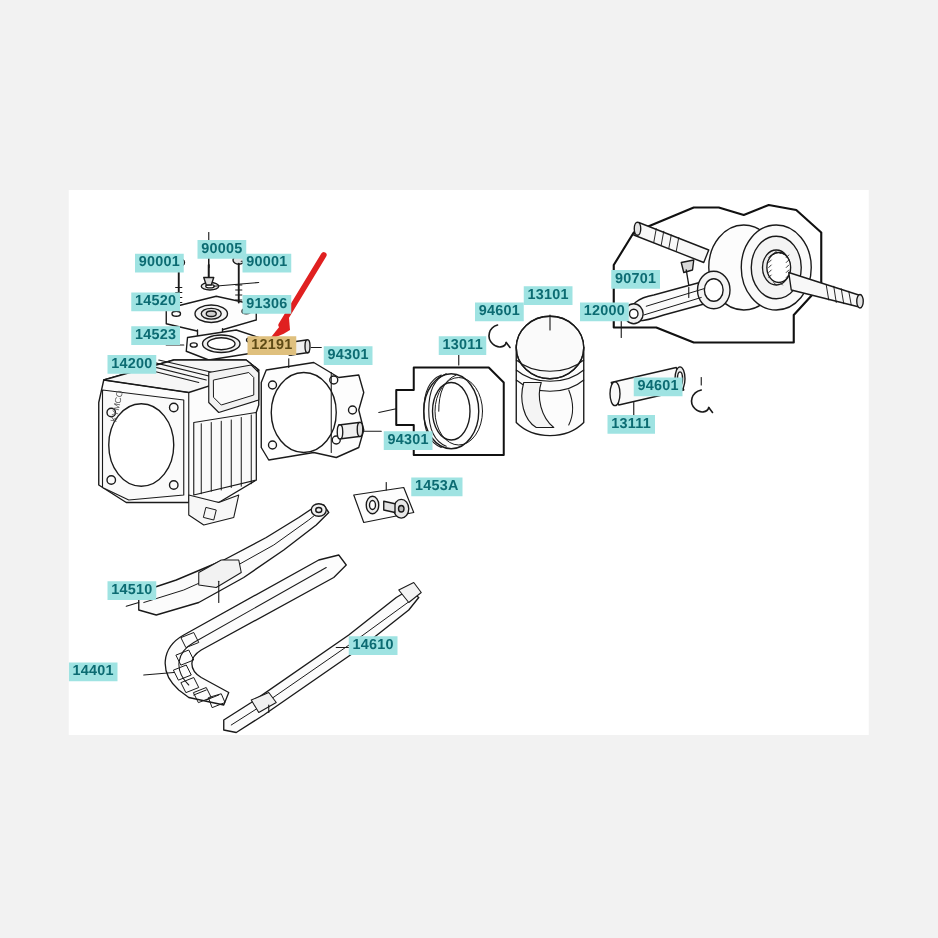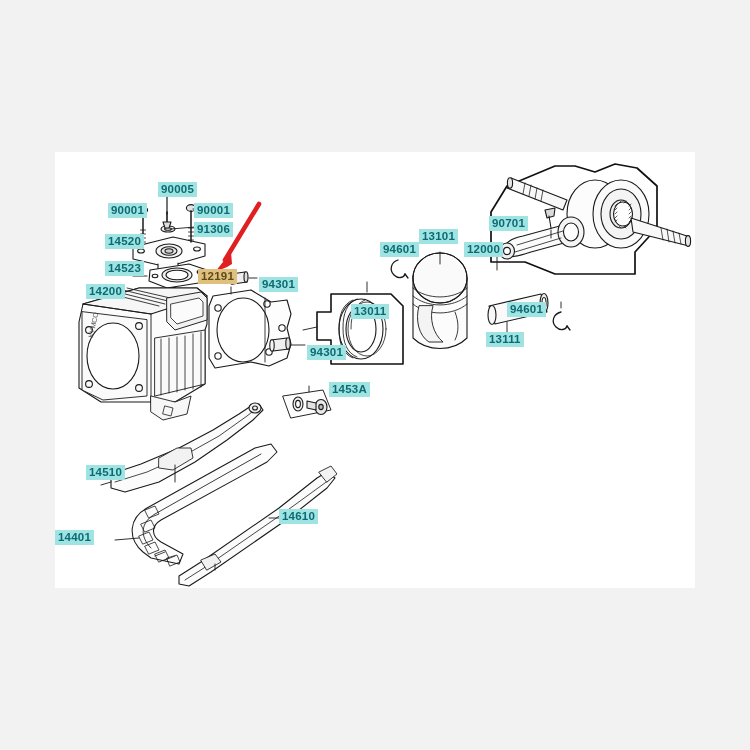--- a/index.html
+++ b/index.html
@@ -306,32 +306,32 @@
         </g>
 
       </g>
 
       <g>
         <path d="M204 52 L170 108" stroke="#e02020" stroke-width="4.6" stroke-linecap="round" fill="none"></path>
         <path d="M160 120 L176 100 L177 112 L172 115 Z" fill="#e02020" stroke="none"></path>
       </g>
     </svg>
 
-    <div class="lbl" style="left:103px; top:30px;">90005</div>
+    <div class="lbl" style="left:103px; top:40px;">90005</div>
     <div class="lbl" style="left:53px; top:51px;">90001</div>
     <div class="lbl" style="left:139px; top:51px;">90001</div>
-    <div class="lbl" style="left:139px; top:70px;text-align:right;">91306</div>
+    <div class="lbl" style="left:139px; top:84px;text-align:right;">91306</div>
     <div class="lbl" style="left:50px; top:82px;">14520</div>
     <div class="lbl" style="left:50px; top:109px;">14523</div>
     <div class="lbl" style="left:31px; top:132px;">14200</div>
     <div class="lbl hl" style="left:143px; top:117px;">12191</div>
     <div class="lbl" style="left:204px; top:125px;">94301</div>
     <div class="lbl" style="left:252px; top:193px;">94301</div>
     <div class="lbl" style="left:238px; top:230px;margin-left:36px;">1453A</div>
-    <div class="lbl" style="left:296px; top:117px;margin-top:35px;">13011</div>
+    <div class="lbl" style="left:296px; top:117px;">13011</div>
     <div class="lbl" style="left:325px; top:90px;">94601</div>
     <div class="lbl" style="left:364px; top:77px;">13101</div>
     <div class="lbl" style="left:409px; top:90px;">12000</div>
     <div class="lbl" style="left:434px; top:64px;">90701</div>
     <div class="lbl" style="left:431px; top:180px;">13111</div>
     <div class="lbl" style="left:452px; top:150px;">94601</div>
     <div class="lbl" style="left:31px; top:313px;text-align:right;">14510</div>
     <div class="lbl" style="left:0; top:378px;">14401</div>
     <div class="lbl" style="left:224px; top:357px;">14610</div>
 

